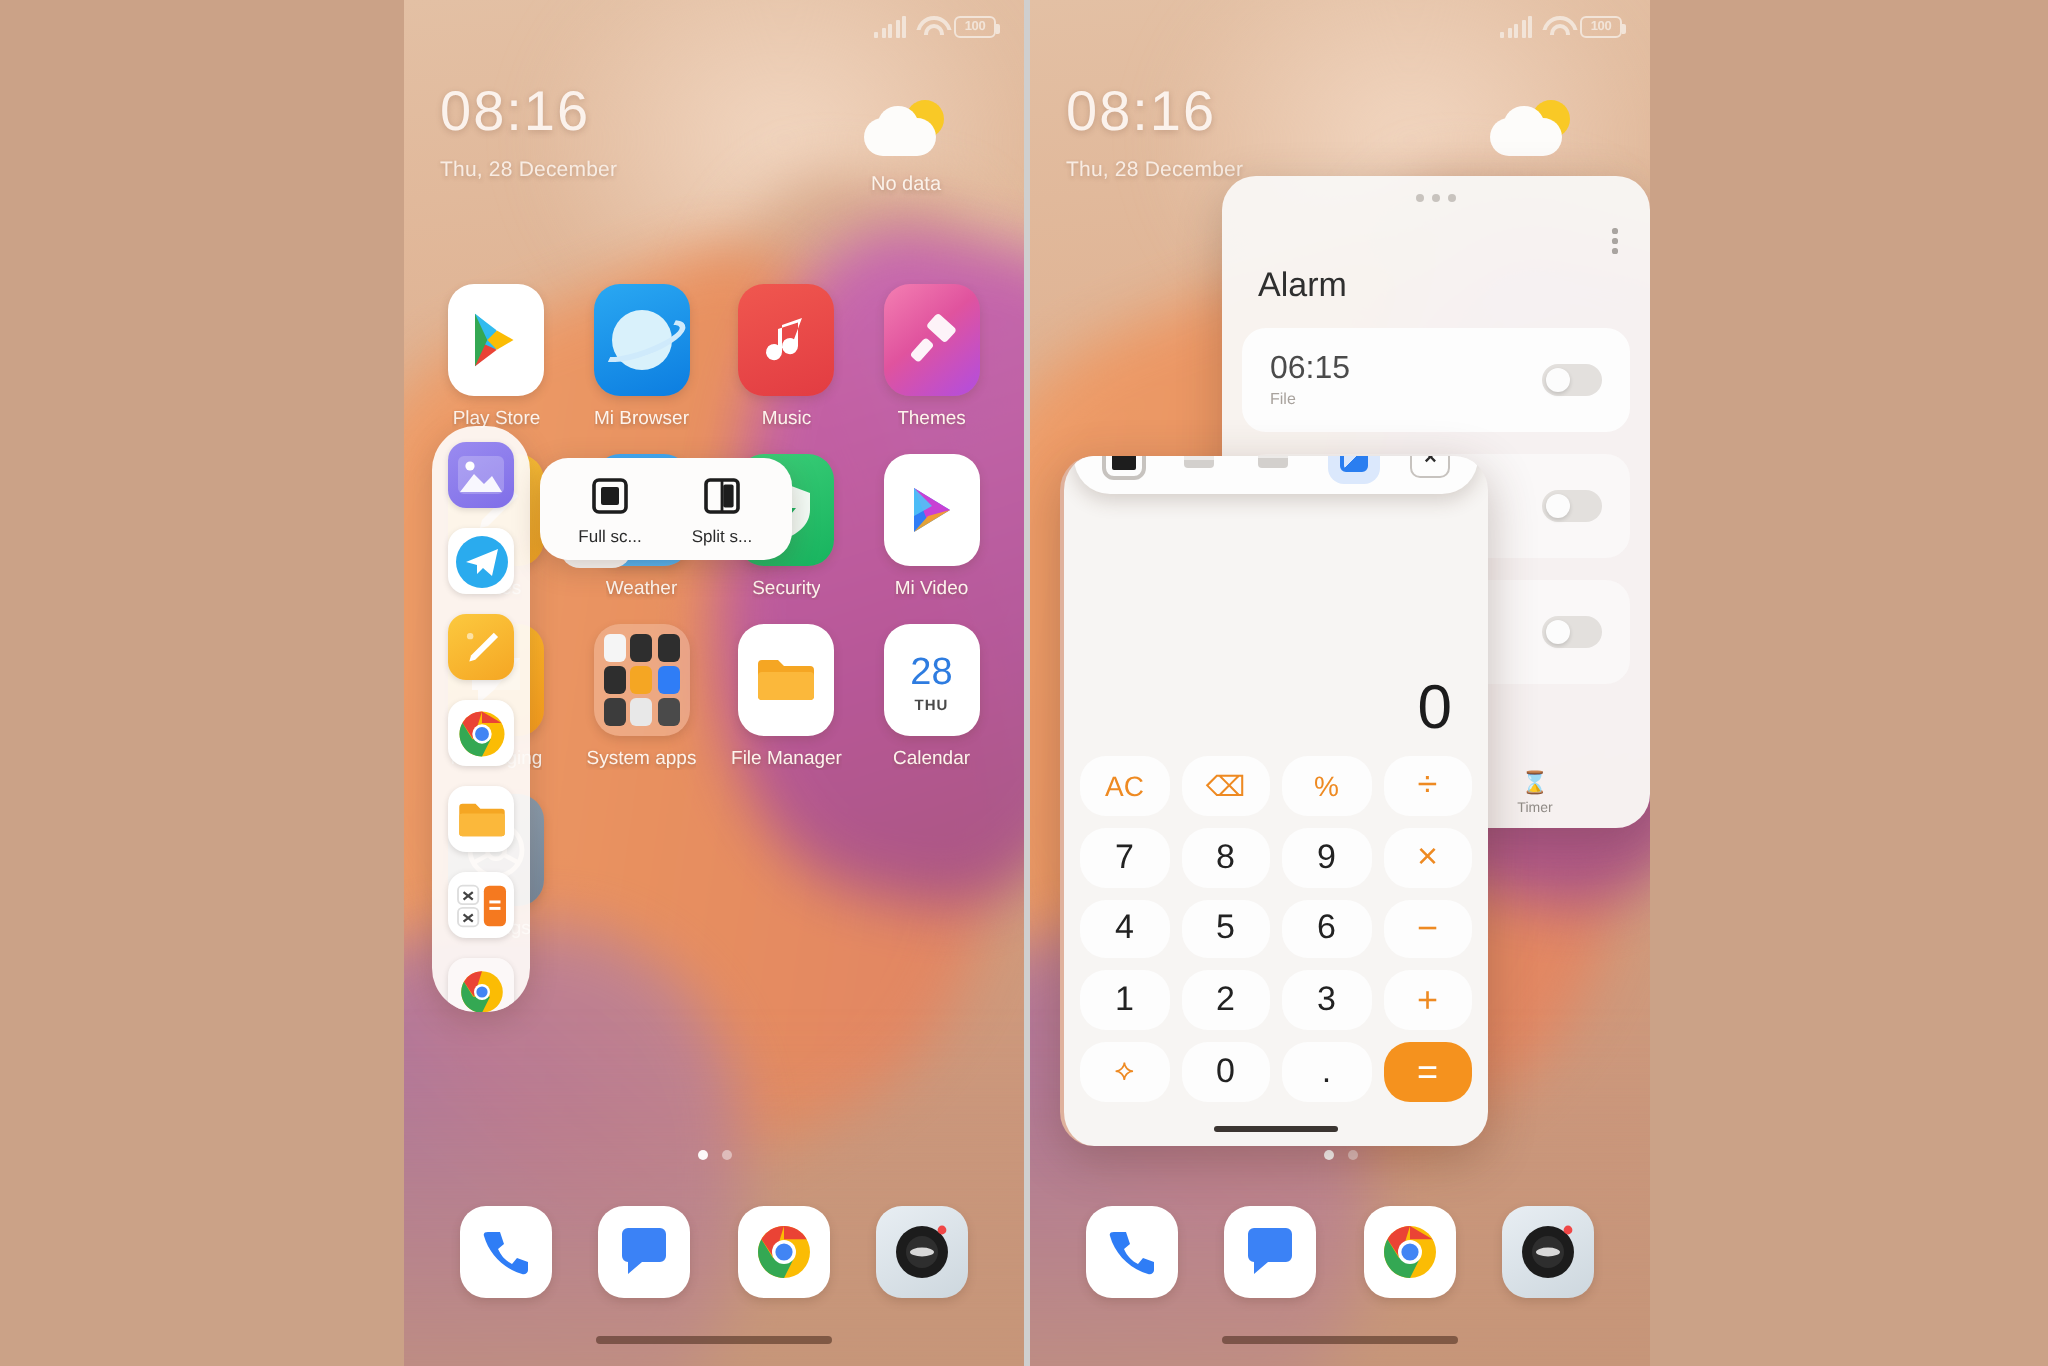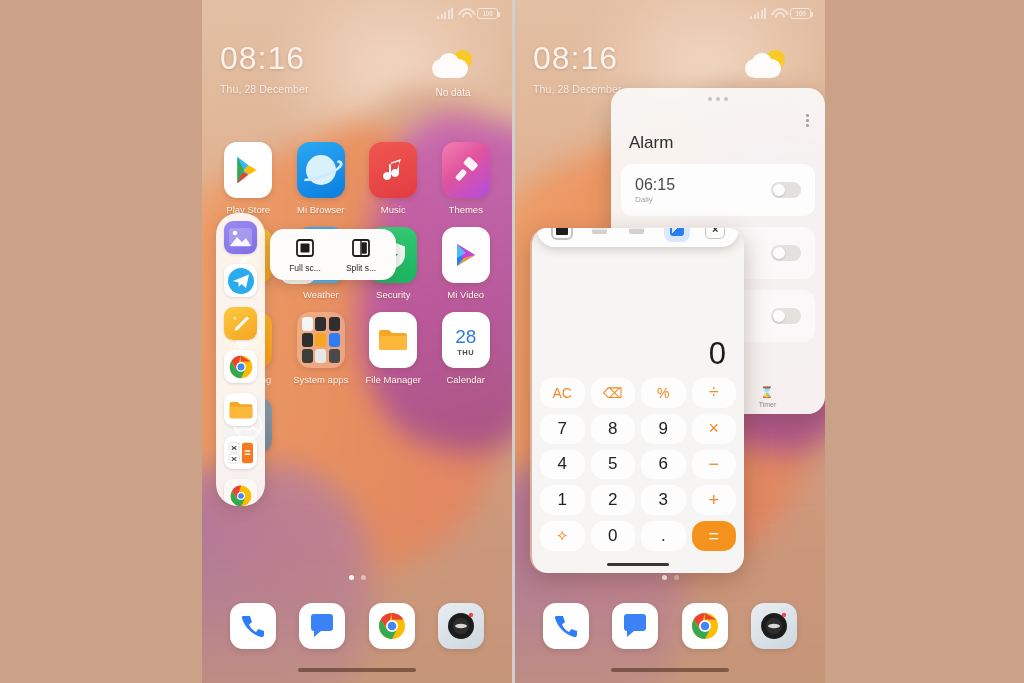--- a/index.html
+++ b/index.html
@@ -95,21 +95,21 @@
   }
   .batt span { font-size: 6.5px; color: #f2e4d8; letter-spacing: -.2px; font-weight: 600; }
   .batt::after {
     content:""; position:absolute; right:-3px; top:3px; width:1.6px; height:5px;
     background:#f2e4d8; border-radius:0 1px 1px 0;
   }
 
   
   .clock-wrap { position: absolute; top: 42px; left: 18px; z-index: 4; }
   .clock {
-    font-size: 32px; font-weight: 300; color: #fbf2ec; letter-spacing: 1px;
+    font-size: 28px; font-weight: 300; color: #fbf2ec; letter-spacing: 1px;
     line-height: 1; text-shadow: 0 1px 3px rgba(120,80,60,.28);
     font-family: "Liberation Sans", sans-serif;
   }
   .cdate { font-size: 10.5px; color: #f8ece3; margin-top: 9px; letter-spacing: .1px;
            text-shadow: 0 1px 2px rgba(120,80,60,.3); }
   .weather { position: absolute; top: 50px; right: 24px; z-index: 4; text-align: center; width: 70px; }
   .wicon { width: 46px; height: 32px; margin: 0 auto; position: relative; }
   .wicon .sun {
     position: absolute; right: 4px; top: 0; width: 19px; height: 19px;
     background: #f9c926; border-radius: 50%;
@@ -797,21 +797,21 @@
       <div class="wmenu">
           <i></i>
           <i></i>
           <i></i>
         </div>
       <div class="alarm-title">Alarm</div>
 
       <div class="alarm-row">
         <div>
           <div class="atime">06:15</div>
-          <div class="arep">Daily</div>
+          <div class="arep">File</div>
         </div>
         <div class="toggle"></div>
       </div>
       <div class="alarm-row dim">
         <div>
           <div class="atime"></div>
           <div class="arep"></div>
         </div>
         <div class="toggle"></div>
       </div>

